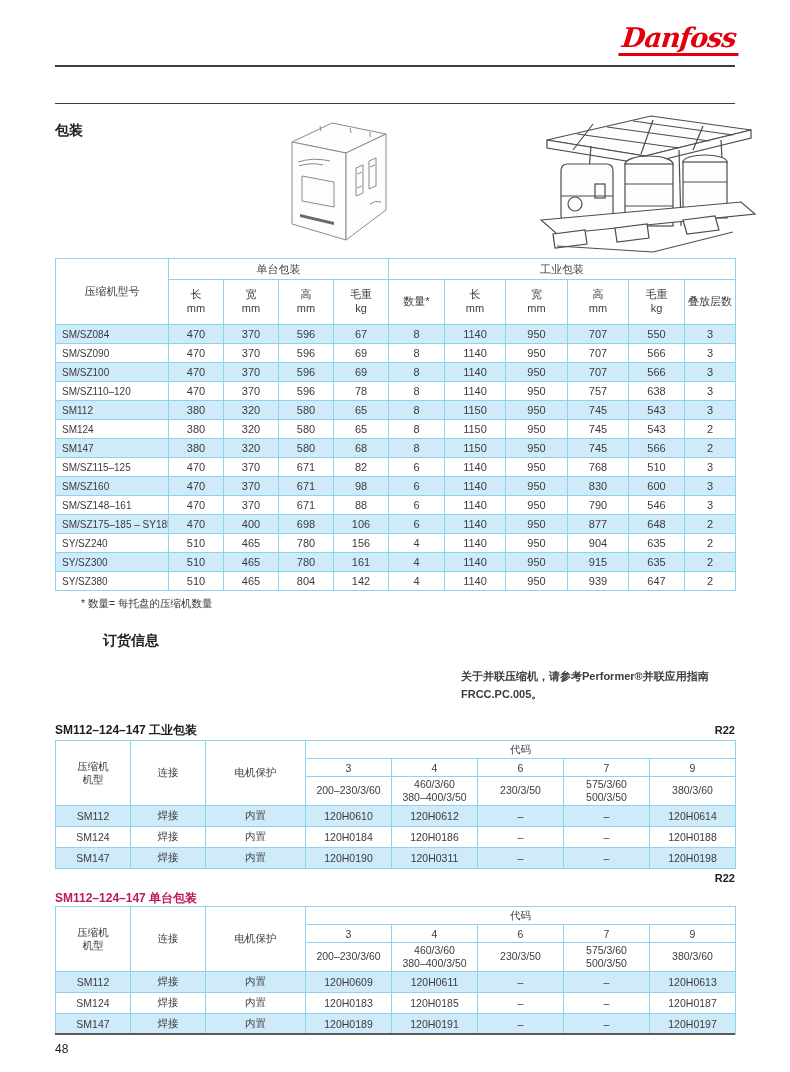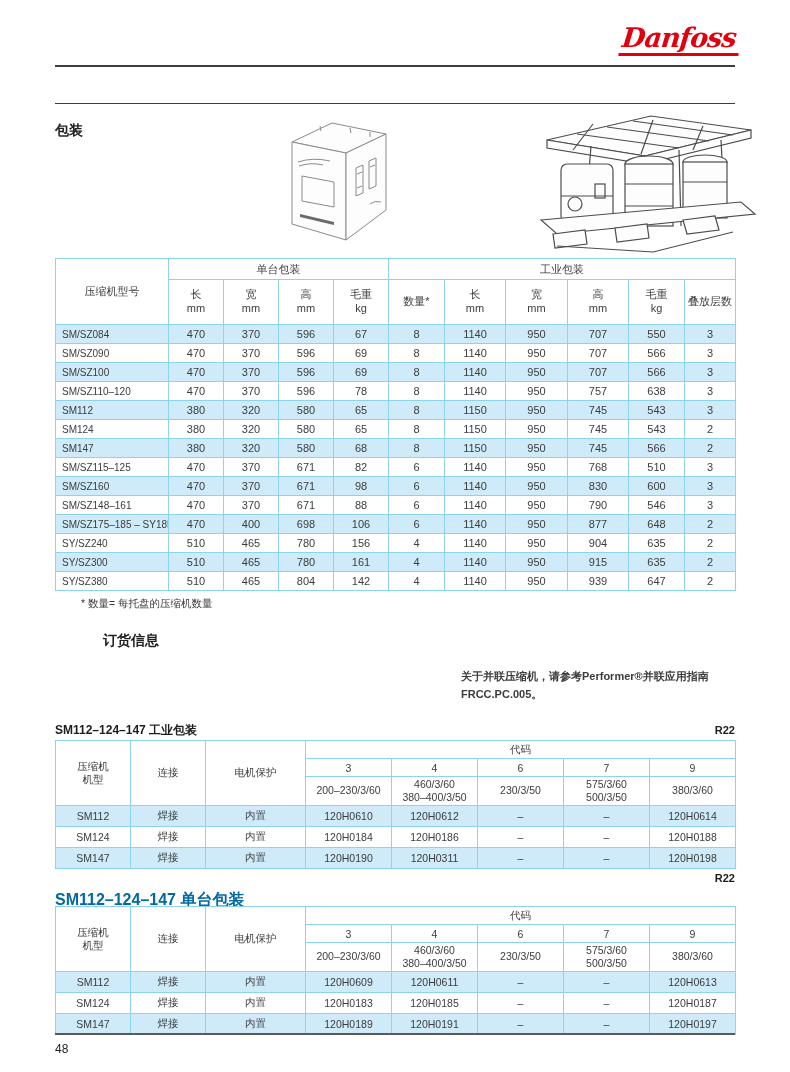--- a/index.html
+++ b/index.html
@@ -41,21 +41,21 @@
   
   .para{position:absolute;top:668px;font-size:11px;line-height:1.6;color:#3c3c3c;}
   .para1{left:228px;width:255px;}
   .para2{left:461px;width:250px;font-weight:bold;}
   
   .ttl-row{position:absolute;left:55px;width:680px;display:flex;justify-content:space-between;align-items:baseline;color:#1d1d1d;}
   .ttl-row .ttl{font-size:12px;font-weight:bold;}
   .r22{font-size:11px;font-weight:bold;color:#1d1d1d;}
   .t1-title{top:722px;}
   .r22-2{position:absolute;top:872px;right:55px;}
-  .t2-title{position:absolute;top:890px;left:55px;font-size:16px;font-weight:bold;color:#0369a1;}
+  .t2-title{position:absolute;top:890px;left:55px;font-size:12px;font-weight:bold;color:#be185d;}
   .otable{position:absolute;left:55px;width:680px;font-size:10.5px;}
   .otable th,.otable td{border:1px solid #8ed3ec;text-align:center;padding:0;overflow:hidden;}
   .otable th{font-weight:normal;background:#fff;}
   .otable thead tr:nth-child(1) th{height:17px;}
   .otable thead tr:nth-child(2) th{height:17px;}
   .otable thead tr:nth-child(3) th{height:28px;}
   .otable tbody tr{height:21px;}
   .otable tbody tr.stripe td{background:#cfeaf8;}
   .otable-1{top:740px;}
   .otable-2{top:906px;}

